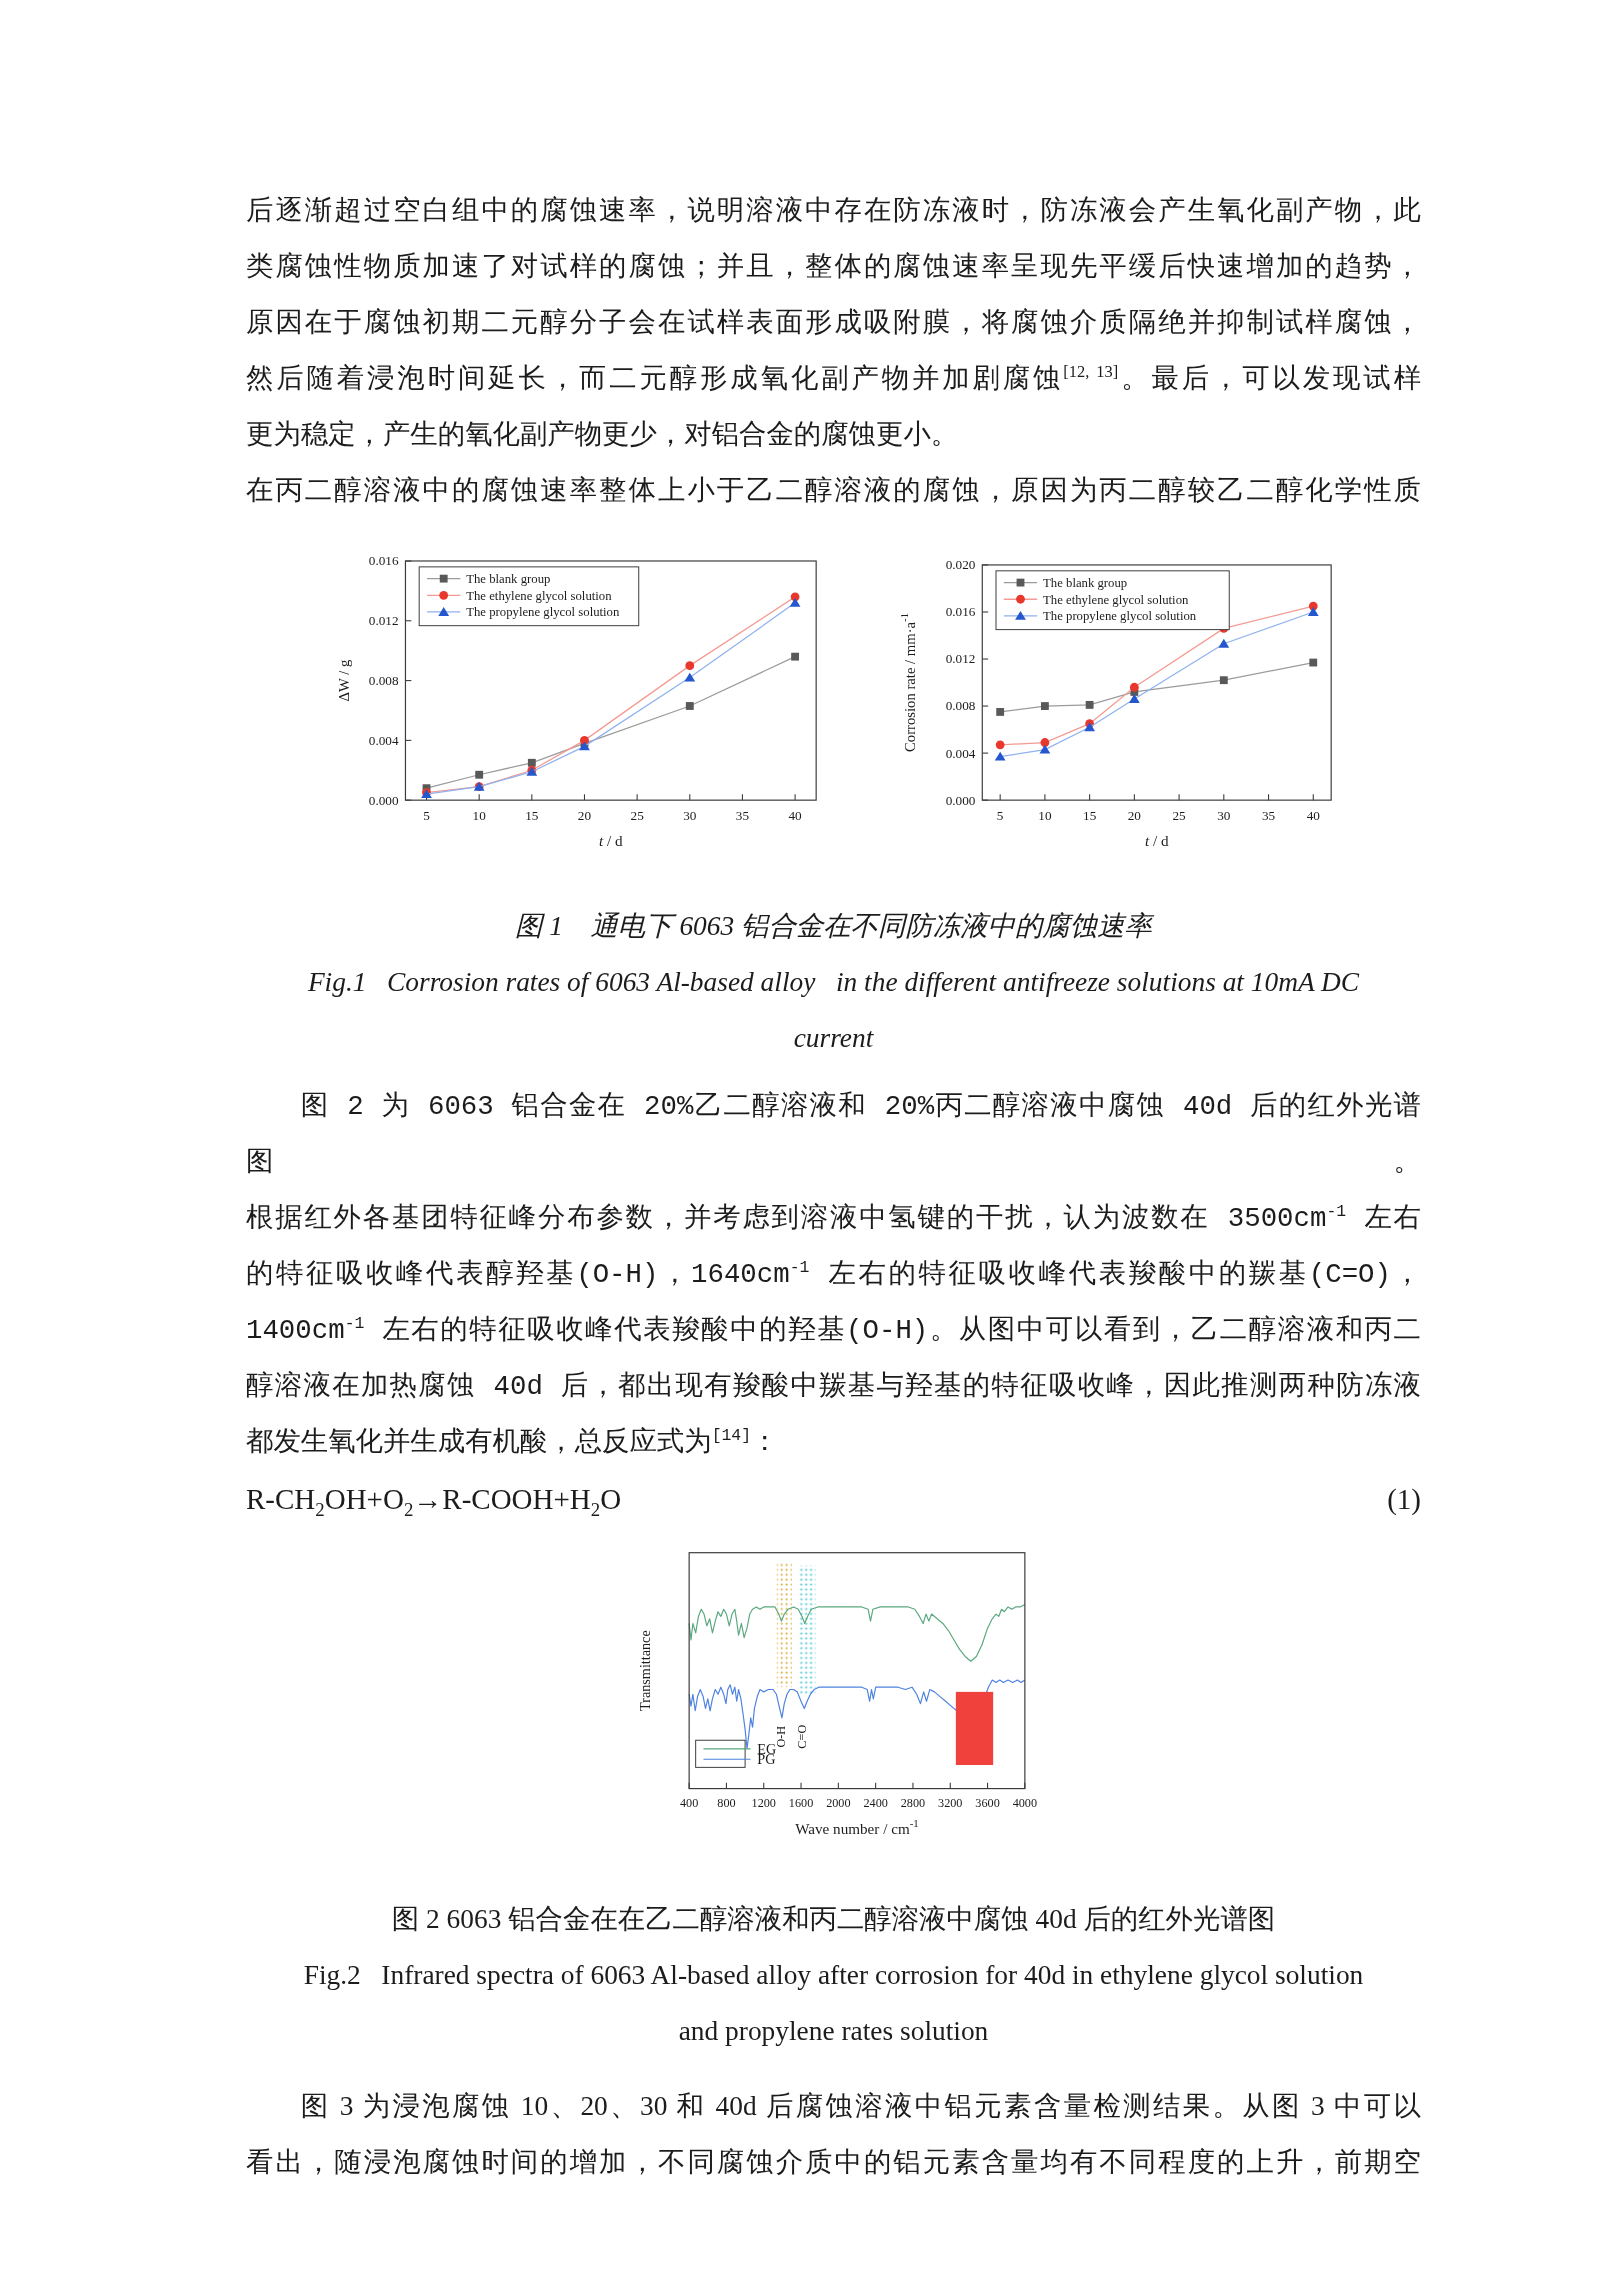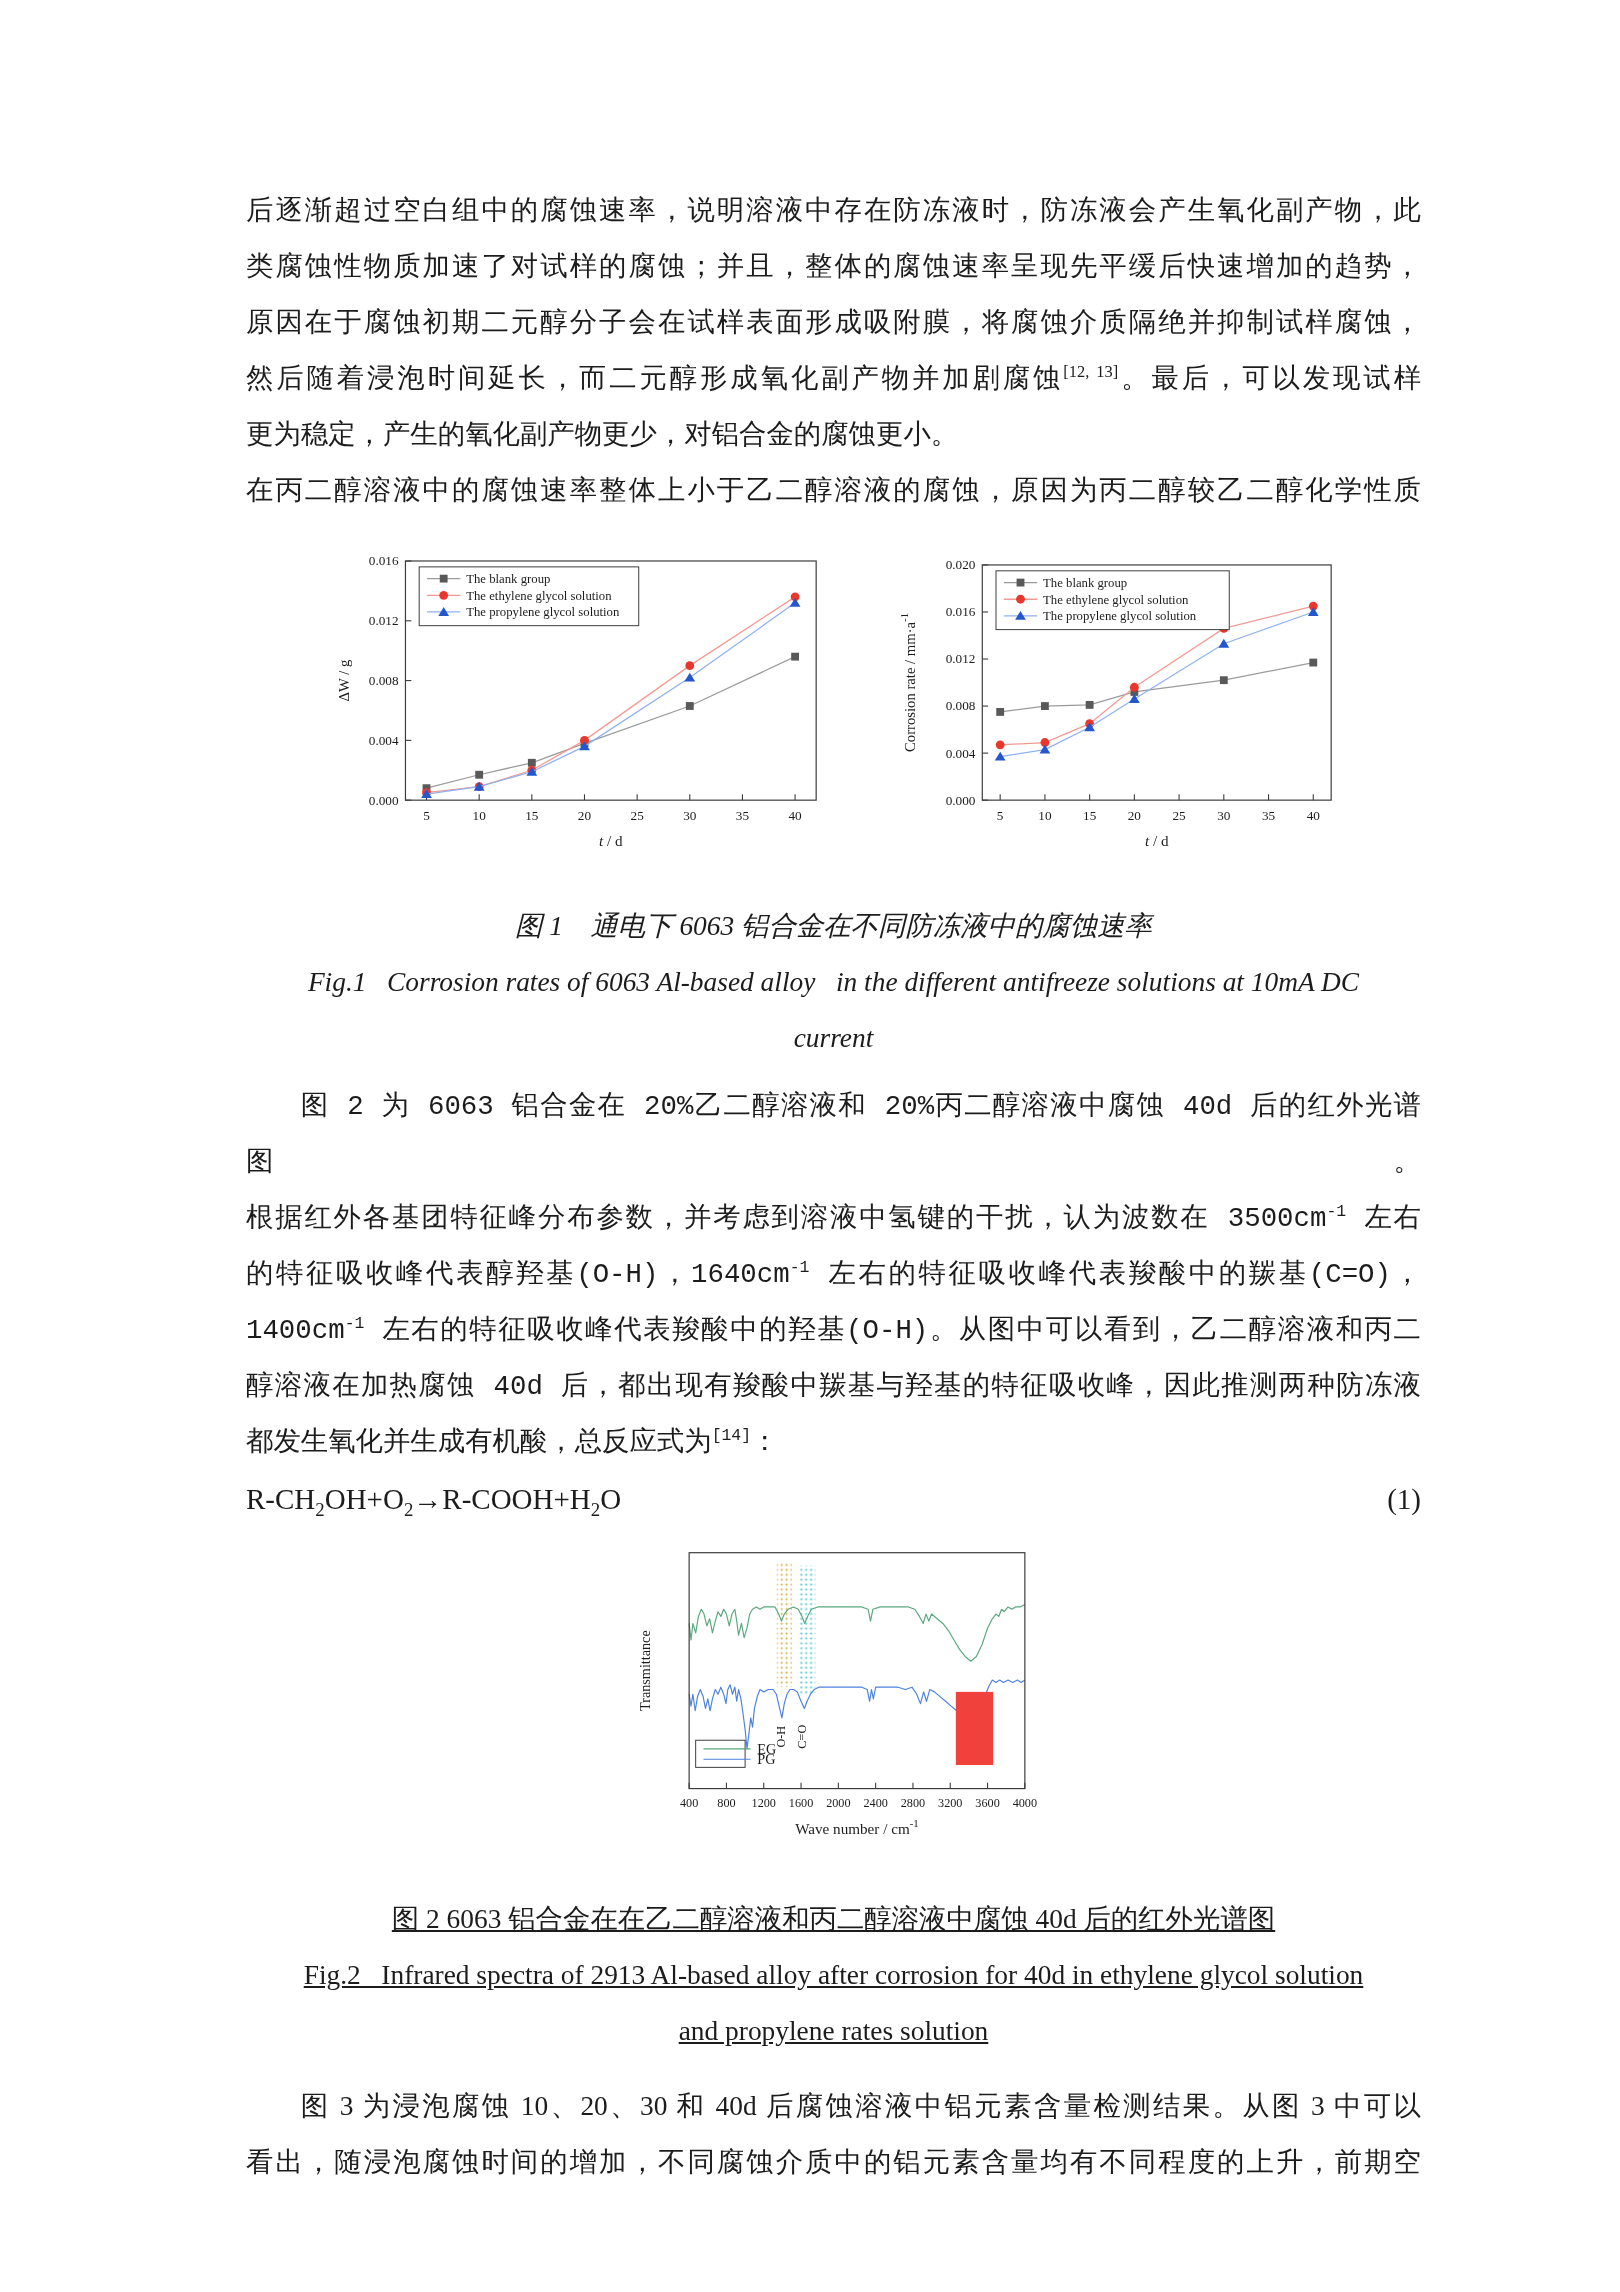--- a/index.html
+++ b/index.html
@@ -14,21 +14,21 @@
   .tline.just{text-align:justify;text-align-last:justify;}
   .tline.indent{text-indent:2em;}
   .caption .cap-line{line-height:56px;text-align:center;white-space:pre;}
   sup{font-size:60%;vertical-align:super;line-height:0;}
   sub{font-size:65%;vertical-align:sub;line-height:0;}
   .charts-row{display:flex;justify-content:center;align-items:flex-start;gap:74px;margin-top:35px;}
   .ir-row{display:flex;justify-content:center;margin-top:11.8px;}
   .chartbox{flex:0 0 auto;}
   #cap1{margin-top:25.5px;font-style:italic;}
   #p2{margin-top:13.7px;font-family:Liberation Mono, monospace;}
-  #cap2{margin-top:21.6px;text-decoration:underline;}
+  #cap2{margin-top:21.6px;}
   #p3{margin-top:19.6px;}
   .equation-row{position:relative;line-height:56px;text-align:left;font-size:29px;}
   .eq-number{position:absolute;right:0;top:0;}
 </style>
 </head>
 <body>
 
 <div class="content">
 
   <div id="p1">
@@ -238,21 +238,21 @@
           <line x1="76.66944444444445" y1="214.4638" x2="124.66944444444445" y2="214.4638" stroke="#5aa87f" stroke-width="1.2"></line>
           <text x="131.66944444444445" y="219.4638" font-family="&quot;Liberation Serif&quot;, serif" font-size="14.5" fill="#1c1c1c">EG</text>
           <line x1="76.66944444444445" y1="224.9955" x2="124.66944444444445" y2="224.9955" stroke="#4d82e0" stroke-width="1.2"></line>
           <text x="131.66944444444445" y="229.9955" font-family="&quot;Liberation Serif&quot;, serif" font-size="14.5" fill="#1c1c1c">PG</text>
         </svg>
     </div>
   </div>
 
   <div id="cap2" class="caption">
       <div class="cap-line">图 2 6063 铝合金在在乙二醇溶液和丙二醇溶液中腐蚀 40d 后的红外光谱图</div>
-      <div class="cap-line">Fig.2   Infrared spectra of 2913 Al-based alloy after corrosion for 40d in ethylene glycol solution</div>
+      <div class="cap-line">Fig.2   Infrared spectra of 6063 Al-based alloy after corrosion for 40d in ethylene glycol solution</div>
       <div class="cap-line">and propylene rates solution</div>
     </div>
 
   <div id="p3">
       <div class="tline just indent">图 3 为浸泡腐蚀 10、20、30 和 40d 后腐蚀溶液中铝元素含量检测结果。从图 3 中可以</div>
       <div class="tline just">看出，随浸泡腐蚀时间的增加，不同腐蚀介质中的铝元素含量均有不同程度的上升，前期空</div>
     </div>
 
 </div>
 

